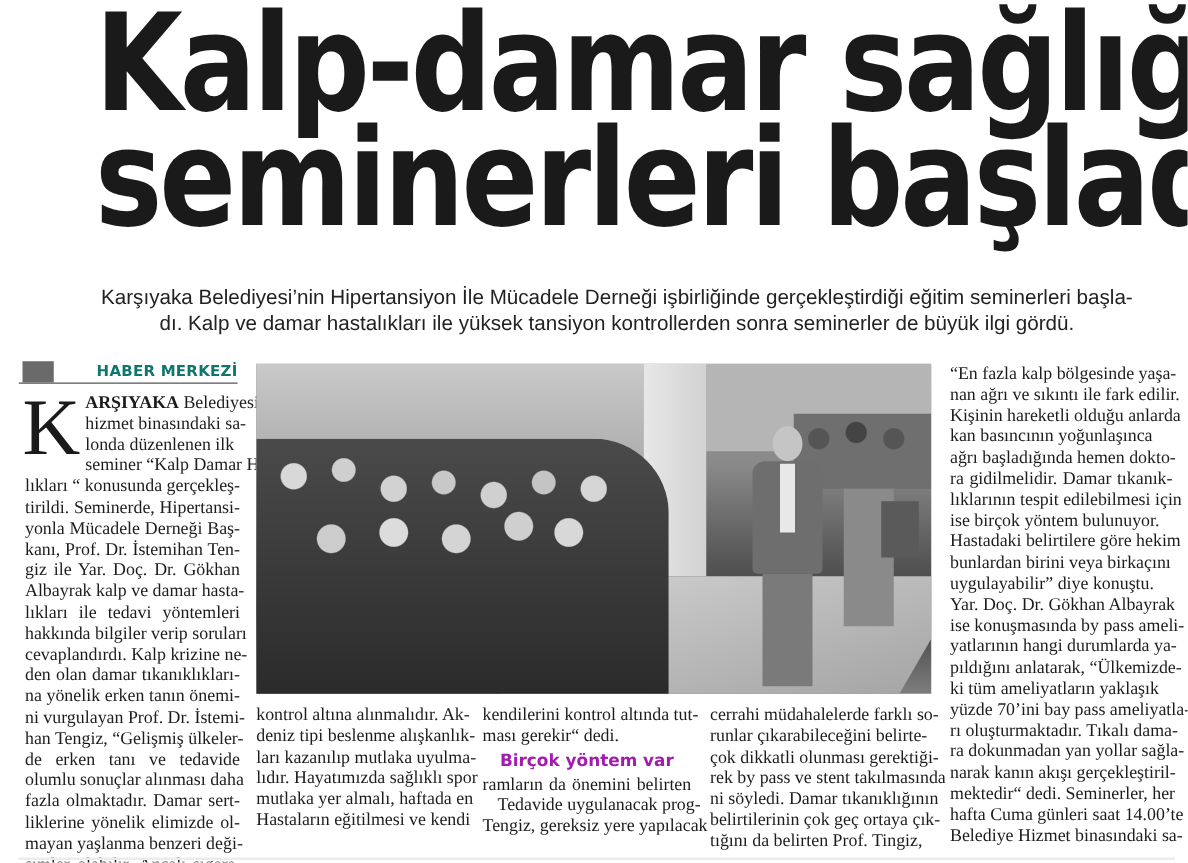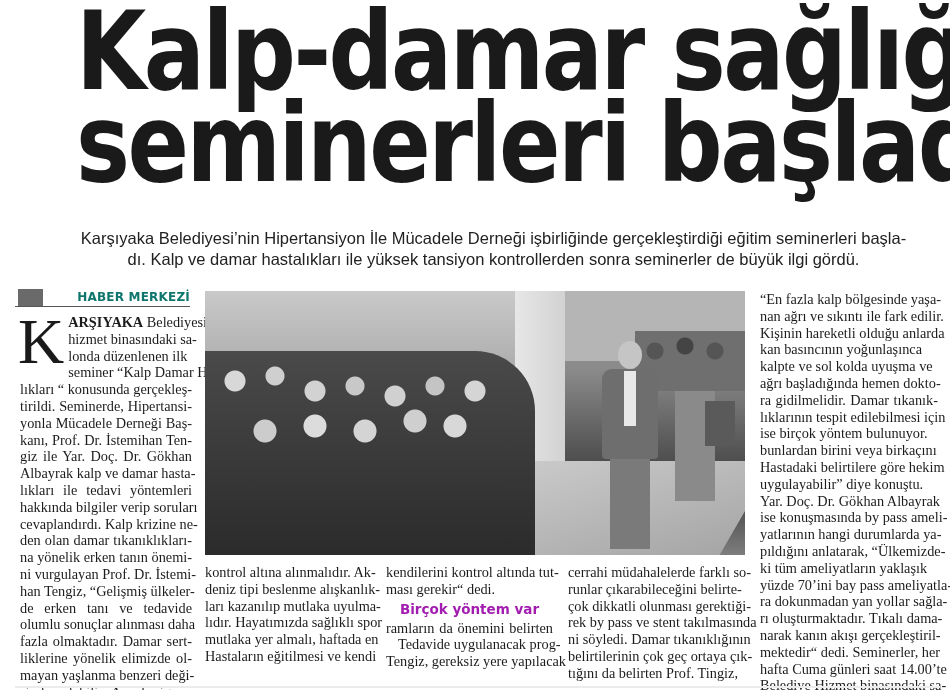--- a/index.html
+++ b/index.html
@@ -215,36 +215,35 @@
   <span class="line">ni söyledi. Damar tıkanıklığının</span>
   <span class="line">belirtilerinin çok geç ortaya çık-</span>
   <span class="line last">tığını da belirten Prof. Tingiz,</span>
 </div>
 
 <div class="col col5">
   <span class="line">“En fazla kalp bölgesinde yaşa-</span>
   <span class="line">nan ağrı ve sıkıntı ile fark edilir.</span>
   <span class="line">Kişinin hareketli olduğu anlarda</span>
   <span class="line last">kan basıncının yoğunlaşınca</span>
-  <span class="line last">kalpte ve sol kolda uyuşma ve</span>
   <span class="line">ağrı başladığında hemen dokto-</span>
   <span class="line">ra gidilmelidir. Damar tıkanık-</span>
   <span class="line">lıklarının tespit edilebilmesi için</span>
   <span class="line last">ise birçok yöntem bulunuyor.</span>
+  <span class="line">Hastadaki belirtilere göre hekim</span>
   <span class="line last">bunlardan birini veya birkaçını</span>
-  <span class="line">Hastadaki belirtilere göre hekim</span>
   <span class="line last">uygulayabilir” diye konuştu.</span>
   <span class="line">Yar. Doç. Dr. Gökhan Albayrak</span>
   <span class="line">ise konuşmasında by pass ameli-</span>
   <span class="line">yatlarının hangi durumlarda ya-</span>
   <span class="line">pıldığını anlatarak, “Ülkemizde-</span>
   <span class="line last">ki tüm ameliyatların yaklaşık</span>
   <span class="line">yüzde 70’ini bay pass ameliyatla-</span>
+  <span class="line">rı oluşturmaktadır. Tıkalı dama-</span>
   <span class="line">ra dokunmadan yan yollar sağla-</span>
-  <span class="line">rı oluşturmaktadır. Tıkalı dama-</span>
   <span class="line">narak kanın akışı gerçekleştiril-</span>
   <span class="line">mektedir“ dedi. Seminerler, her</span>
   <span class="line">hafta Cuma günleri saat 14.00’te</span>
   <span class="line">Belediye Hizmet binasındaki sa-</span>
 
 </div>
 
 <div class="rule-bottom"></div>
 
 </body></html>

